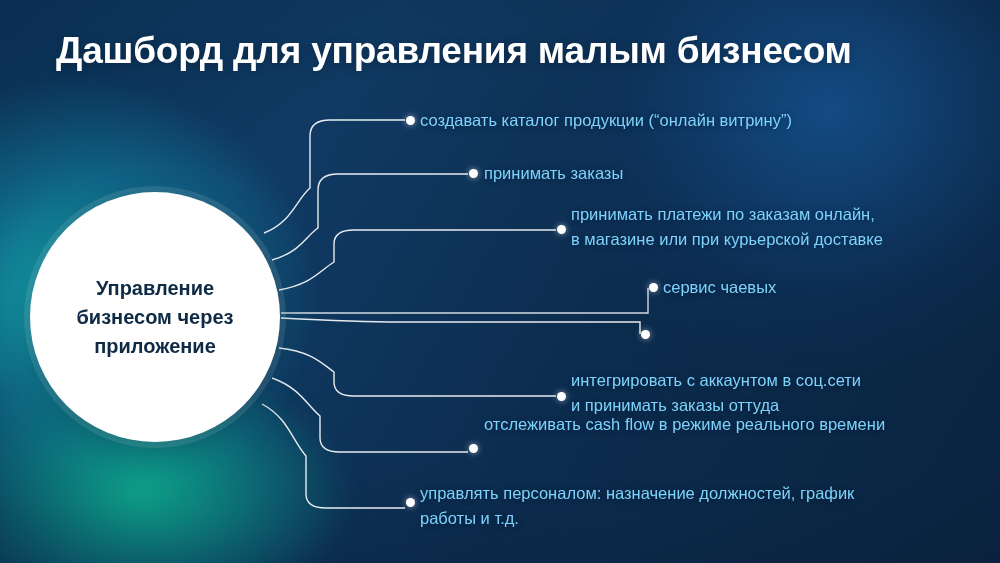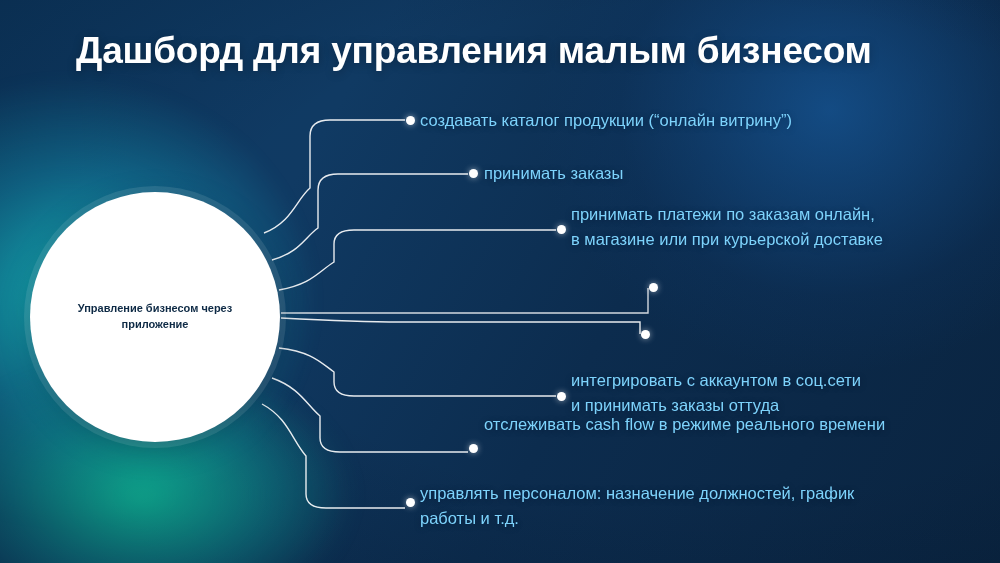--- a/index.html
+++ b/index.html
@@ -59,21 +59,20 @@
   .title {
     position: absolute;
     left: 56px;
     top: 30px;
     font-size: 37px;
     font-weight: bold;
     color: #ffffff;
     letter-spacing: -0.2px;
     white-space: nowrap;
     text-shadow: 0 2px 10px rgba(0,0,0,0.25);
-    margin-left: 20px;
   }
 
   
   .hub {
     position: absolute;
     left: 30px;
     top: 192px;
     width: 250px;
     height: 250px;
     border-radius: 50%;
@@ -81,21 +80,21 @@
     border: 4px solid rgba(255,255,255,0.55);
     box-shadow: 0 0 0 6px rgba(255,255,255,0.10), 0 8px 30px rgba(0,20,40,0.28);
     display: flex;
     align-items: center;
     justify-content: center;
     box-sizing: border-box;
   }
   .hub-label {
     text-align: center;
     color: #0e2a45;
-    font-size: 11px;
+    font-size: 20px;
     font-weight: bold;
     line-height: 1.45;
     width: 200px;
   }
 
   
   .connectors {
     position: absolute;
     inset: 0;
   }
@@ -153,20 +152,21 @@
   <div class="item" style="left:420px; top:108px;">создавать каталог продукции (“онлайн витрину”)</div>
 
   <div class="dot" style="left:469px; top:169px;"></div>
   <div class="item" style="left:484px; top:161px;">принимать заказы</div>
 
   <div class="dot" style="left:557px; top:225px;"></div>
   <div class="item" style="left:571px; top:202px;">принимать платежи по заказам онлайн,
 в магазине или при курьерской доставке</div>
 
   <div class="dot" style="left:649px; top:283px;"></div>
+  <div class="item" style="left:663px; top:275px;">сервис чаевых</div>
 
   <div class="dot" style="left:641px; top:330px;"></div>
 
   <div class="dot" style="left:557px; top:392px;"></div>
   <div class="item" style="left:571px; top:368px;">интегрировать с аккаунтом в соц.сети
 и принимать заказы оттуда</div>
 
   <div class="dot" style="left:469px; top:444px;"></div>
   <div class="item" style="left:484px; top:412px;">отслеживать cash flow в режиме реального времени</div>
 

